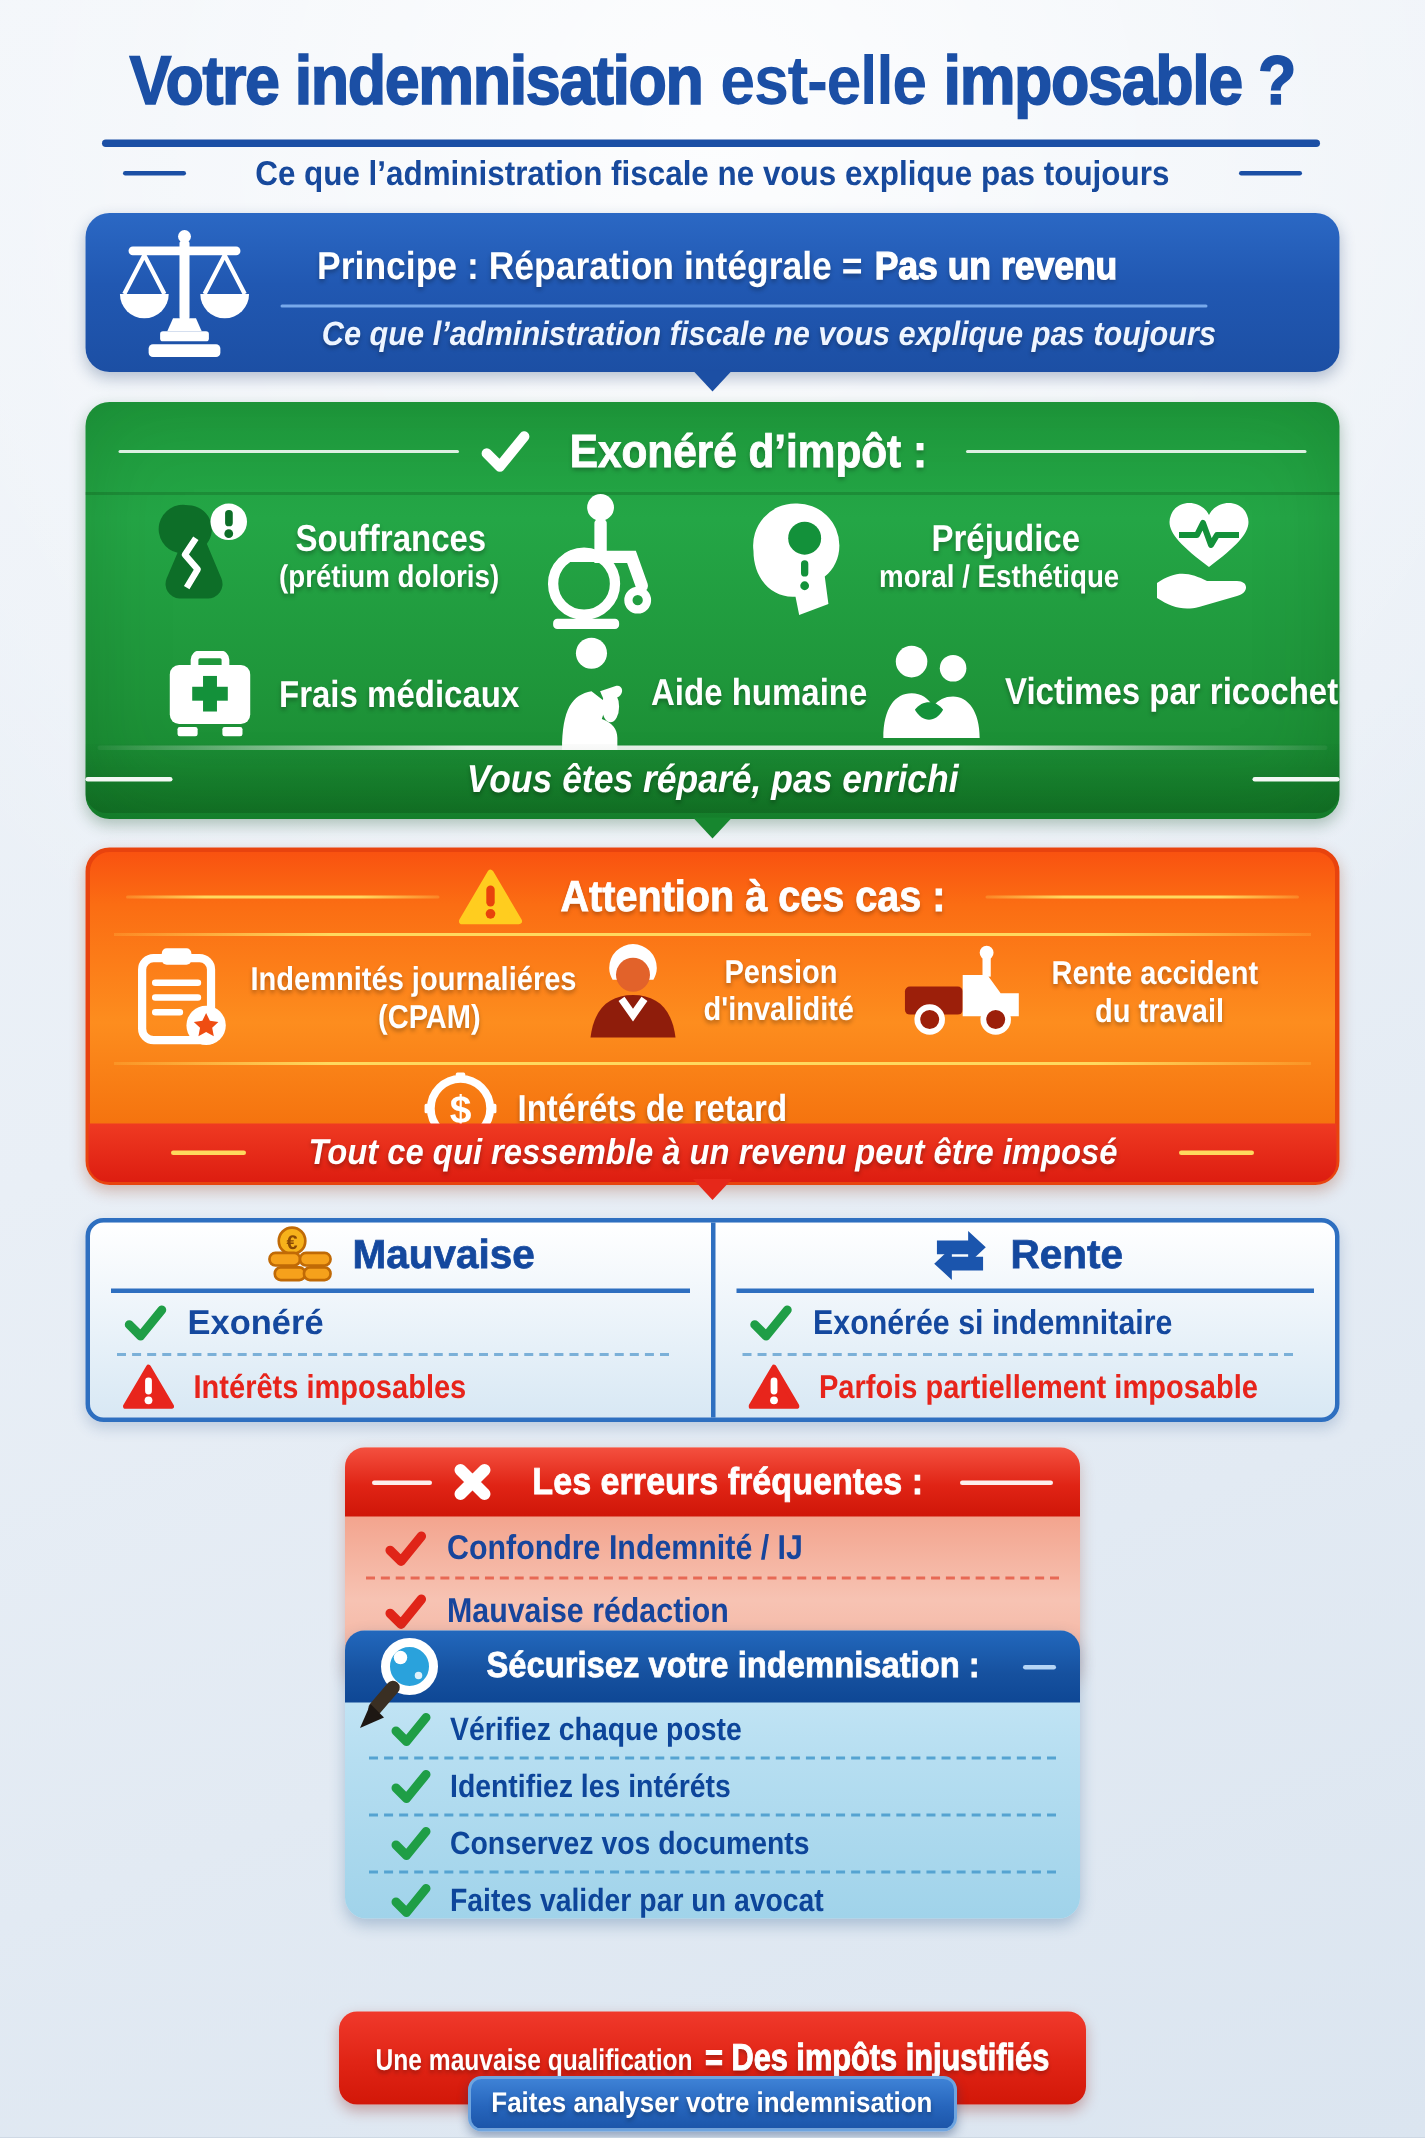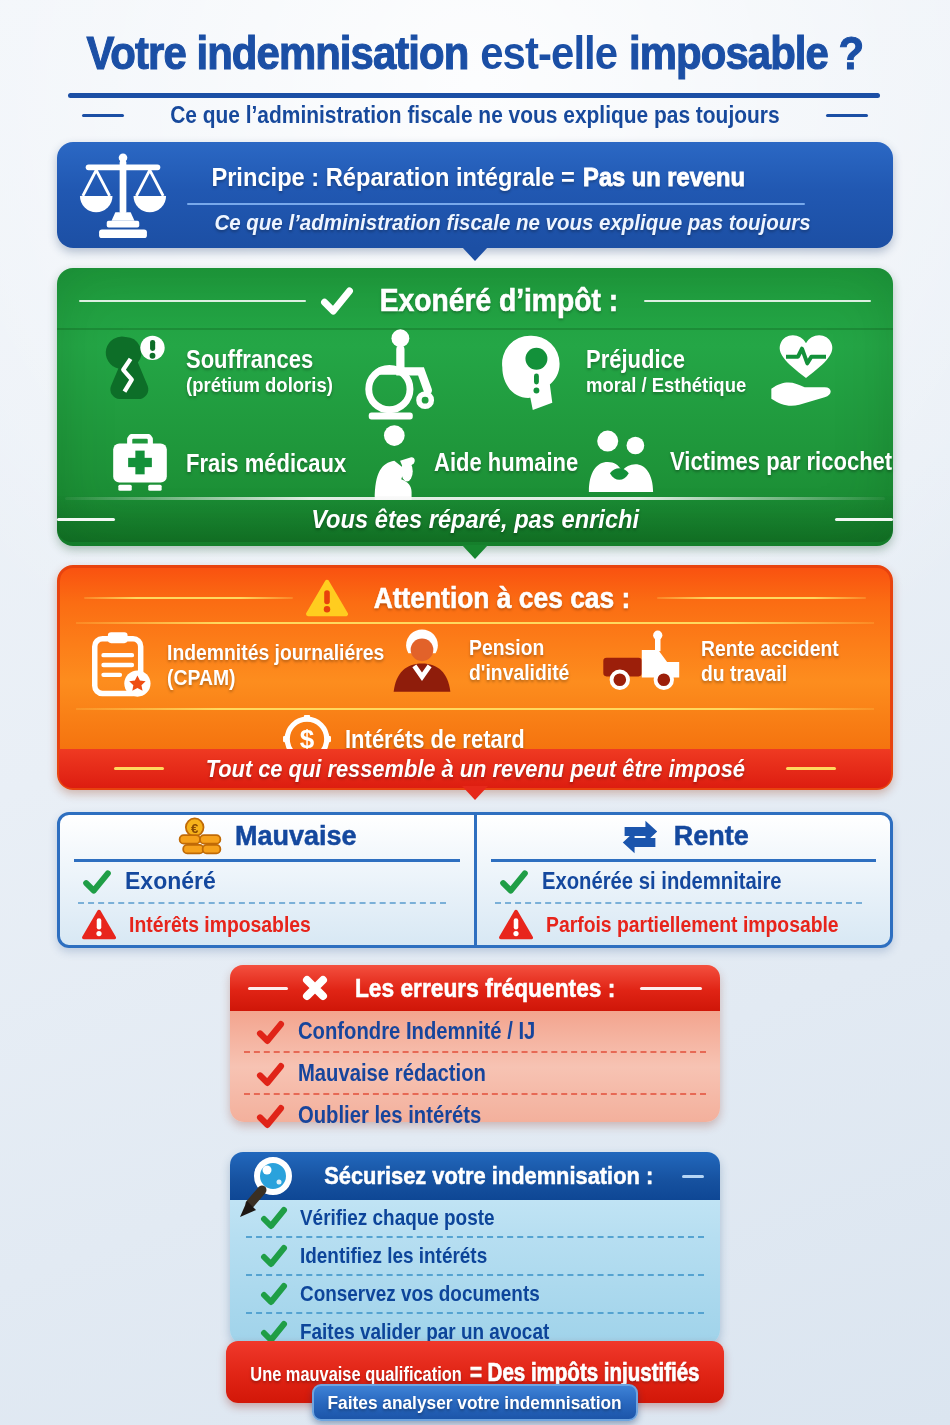--- a/index.html
+++ b/index.html
@@ -40,21 +40,21 @@
 
   
   .exempt{position:absolute;left:57px;top:268px;width:836px;height:278px;border-radius:16px;
     background:linear-gradient(180deg,#1f9c3d 0%,#24a646 28%,#1e9439 72%,#17862f 100%);
     box-shadow:inset 0 0 60px rgba(0,50,10,.18), 0 4px 10px rgba(20,80,40,.3);}
   .exempt .tail{border-top:14px solid #17862f;}
   .g-head{position:absolute;top:10px;left:0;width:100%;height:46px;display:flex;align-items:center;gap:14px;padding:0 22px;box-sizing:border-box;}
   .g-head .txt{font-size:31px;font-weight:800;color:#fff;-webkit-text-stroke:.6px #fff;}
   .g-line{flex:1;height:2.5px;background:rgba(255,255,255,.85);border-radius:2px;}
   .g-headsep{position:absolute;top:60px;left:0;width:100%;height:2px;background:rgba(0,40,0,.18);}
-  .grp{position:absolute;display:flex;align-items:center;gap:13px;}
+  .grp{position:absolute;display:flex;align-items:center;gap:13px;text-align:center;}
   .glbl{color:#fff;font-weight:800;line-height:1.12;}
   .glbl .l1{font-size:25px;}
   .glbl .l2{font-size:21px;}
   .g-sep{position:absolute;left:8px;right:8px;top:229px;height:3px;border-radius:2px;
     background:linear-gradient(90deg,rgba(255,255,255,.05),rgba(255,255,255,.9) 30%,rgba(255,255,255,.9) 70%,rgba(255,255,255,.05));}
   .g-foot{position:absolute;left:0;right:0;bottom:4px;height:46px;border-radius:0 0 14px 14px;
     background:linear-gradient(180deg,rgba(0,30,0,.02),rgba(0,40,0,.2));
     display:flex;align-items:center;justify-content:space-between;gap:16px;font-style:italic;}
   .g-foot .txt{font-size:26px;font-weight:800;color:#fff;}
   .dash.w60{width:58px;background:#fff;opacity:.95;}
@@ -102,21 +102,21 @@
     background:linear-gradient(180deg,#f4503f 0%,#e02415 55%,#cf1608 100%);}
   .e-head .txt{font-size:25px;font-weight:800;color:#fff;-webkit-text-stroke:.5px #fff;}
   .e-line{height:3px;background:rgba(255,255,255,.92);border-radius:2px;}
   .e-line.left{width:40px;}
   .e-line.right{flex:1;}
   .e-item{display:flex;align-items:flex-end;gap:13px;padding:6.5px 0 6.5px 26px;}
   .e-item .txt{font-size:23px;font-weight:800;color:#17459c;}
   .e-div{border-top:2px dashed rgba(222,62,40,.65);margin:0 14px;}
 
   
-  .secure{position:absolute;left:230px;top:1152px;width:490px;height:192px;border-radius:14px;
+  .secure{position:absolute;left:230px;top:1087px;width:490px;height:192px;border-radius:14px;
     background:linear-gradient(180deg,#cdeaf8 0%,#b6def1 45%,#a0d3ea 100%);
     box-shadow:0 4px 10px rgba(40,90,140,.3);}
   .s-head{height:48px;border-radius:13px 13px 0 0;display:flex;align-items:center;gap:13px;padding:0 16px 0 78px;
     background:linear-gradient(180deg,#2268bd 0%,#16519f 60%,#0e4795 100%);}
   .s-head .txt{font-size:24px;font-weight:800;color:#fff;-webkit-text-stroke:.5px #fff;}
   .s-line{height:3px;border-radius:2px;background:rgba(190,220,250,.95);flex:1;max-width:46px;}
   .magwrap{position:absolute;left:8px;top:3px;width:62px;height:62px;z-index:3;}
   .s-item{display:flex;align-items:center;gap:12px;padding:5.5px 0 5.5px 30px;}
   .s-item .txt{font-size:21.5px;font-weight:800;color:#0d459a;}
   .s-div{border-top:2px dashed #55a3d1;margin:0 16px;}

